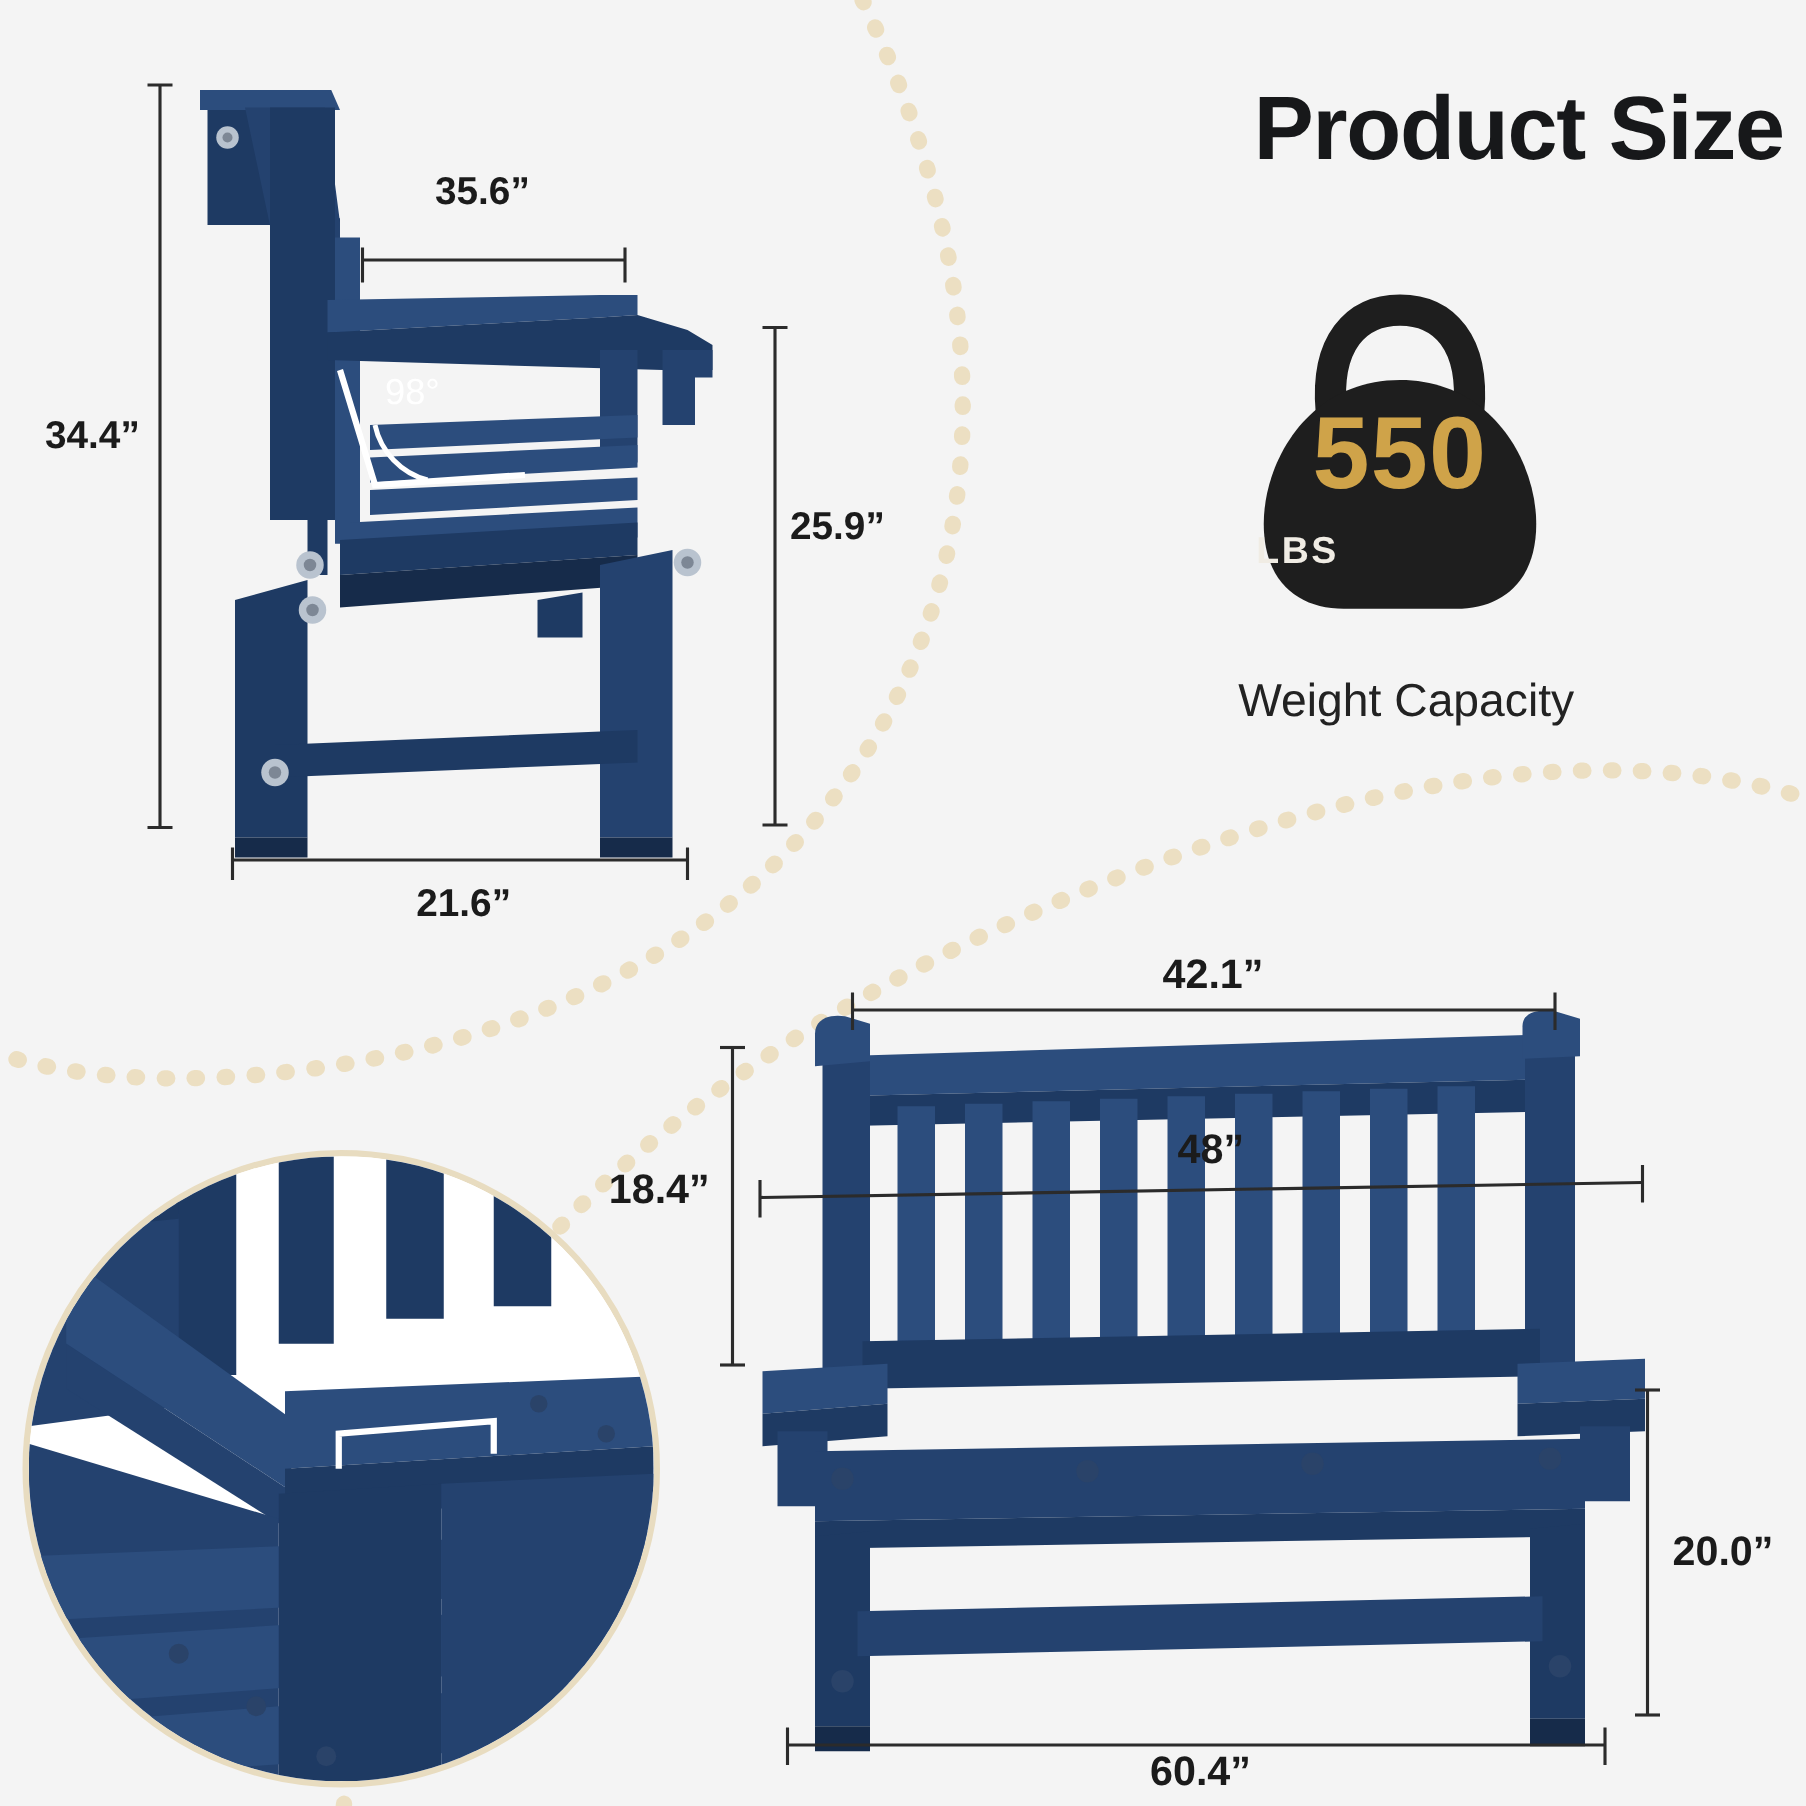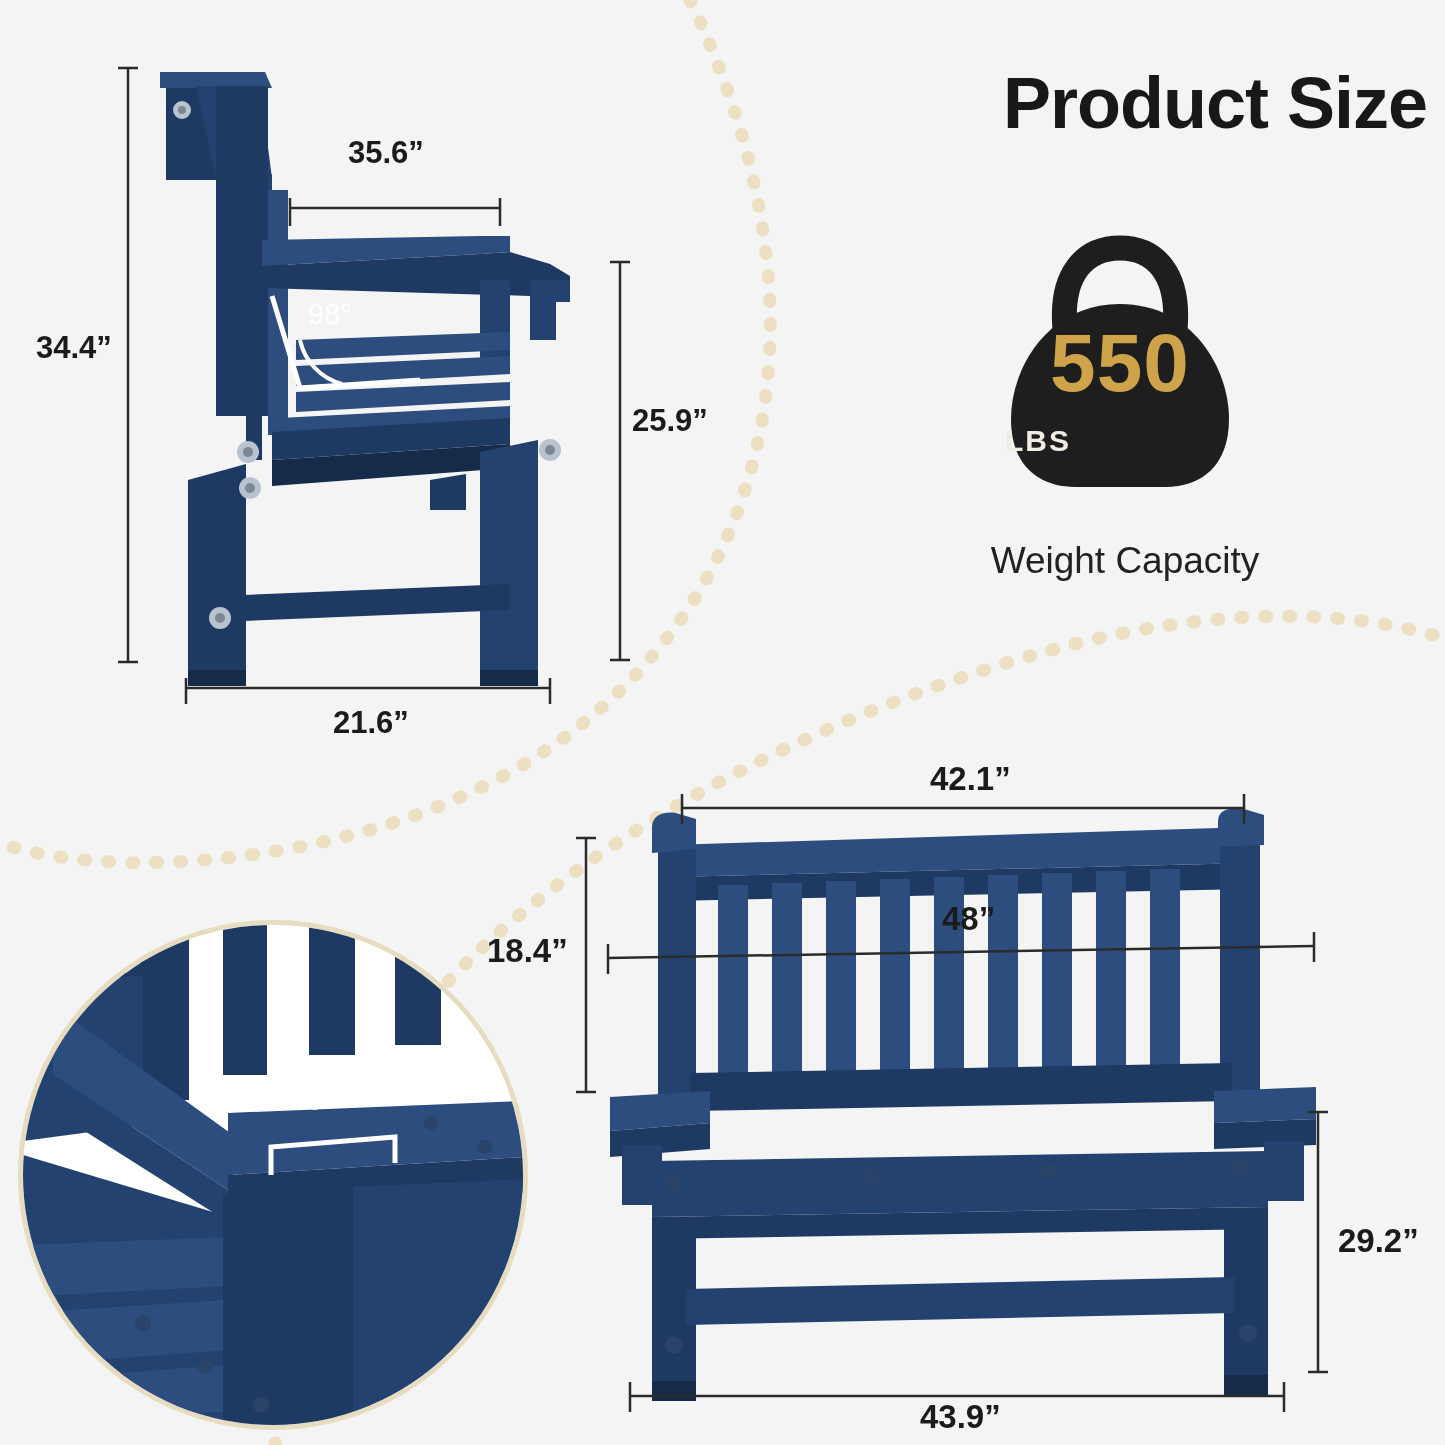--- a/index.html
+++ b/index.html
@@ -298,16 +298,16 @@
 
       <path d="M70 636 L724 636"></path>
       <path d="M70 622 L70 652"></path>
       <path d="M724 622 L724 652"></path>
     </g>
   </svg>
 
   <div class="dim big" style="left:930px; top:760px;">42.1”</div>
   <div class="dim big" style="left:487px; top:932px;">18.4”</div>
   <div class="dim big" style="left:942px; top:900px;">48”</div>
-  <div class="dim big" style="left:1338px; top:1222px;">29.2”</div>
-  <div class="dim big" style="left:920px; top:1398px;">43.9”</div>
+  <div class="dim big" style="left:1338px; top:1222px;">20.0”</div>
+  <div class="dim big" style="left:920px; top:1398px;">60.4”</div>
 
 </div>
 
 </body></html>

